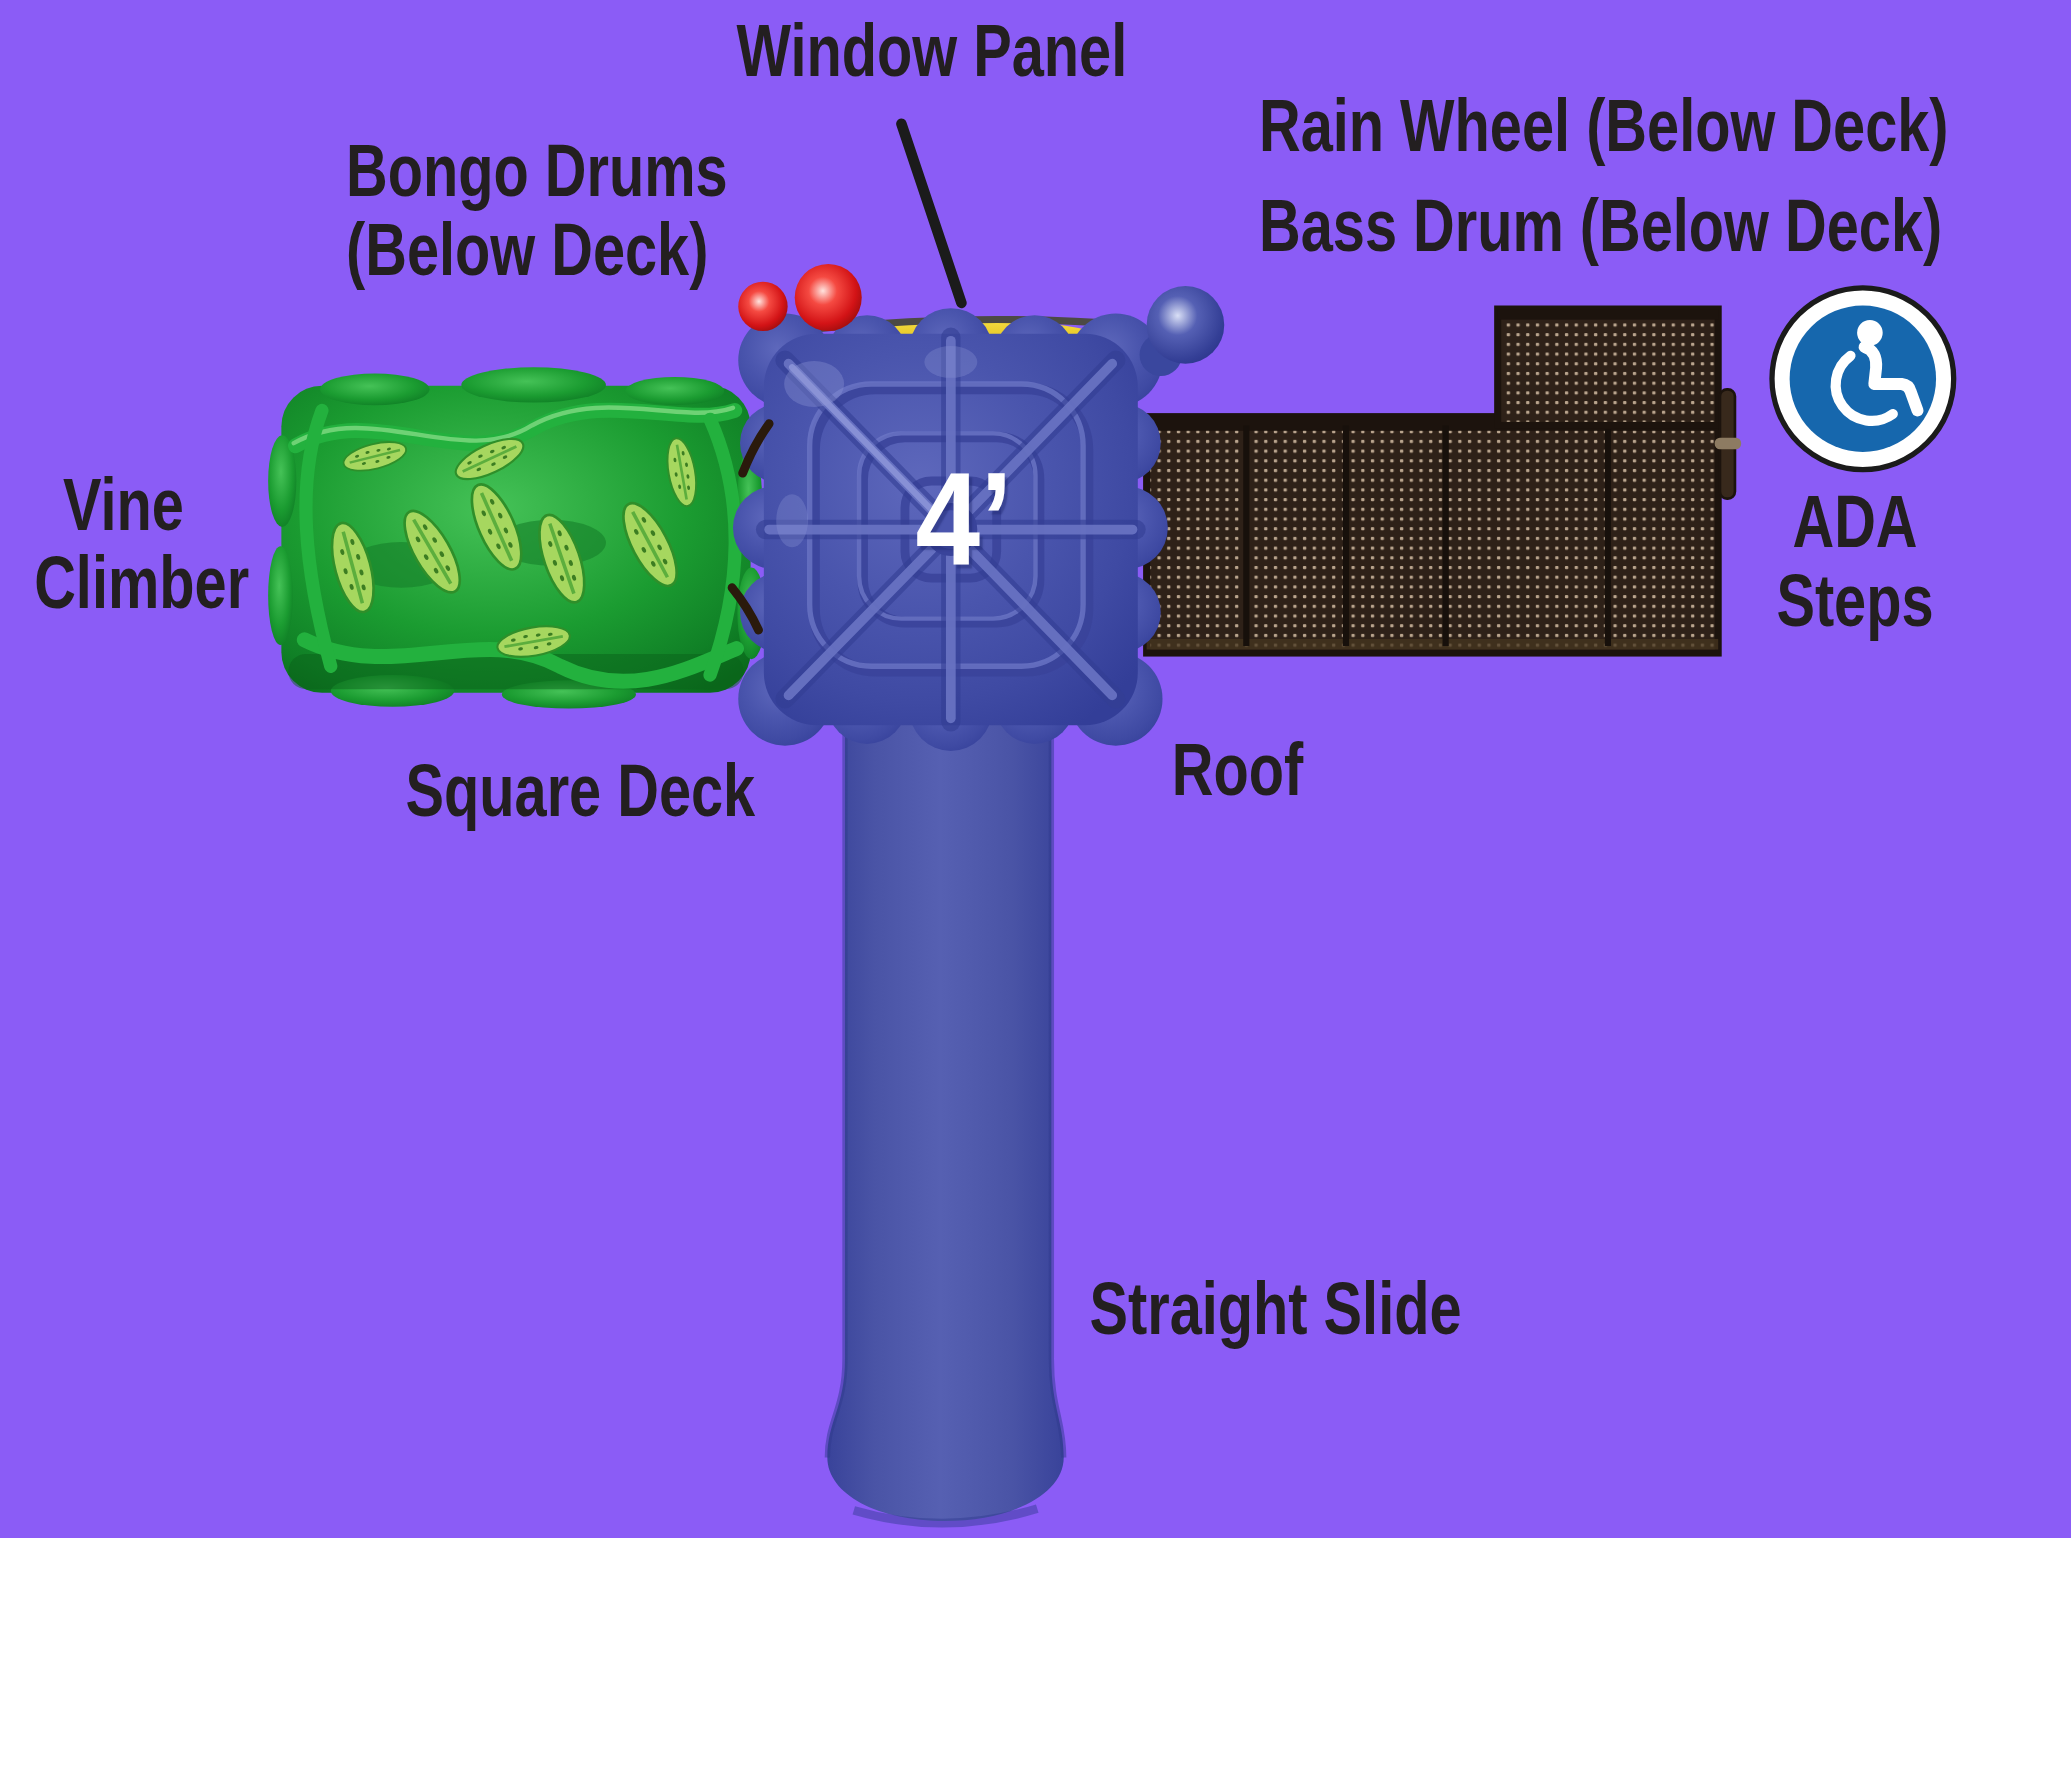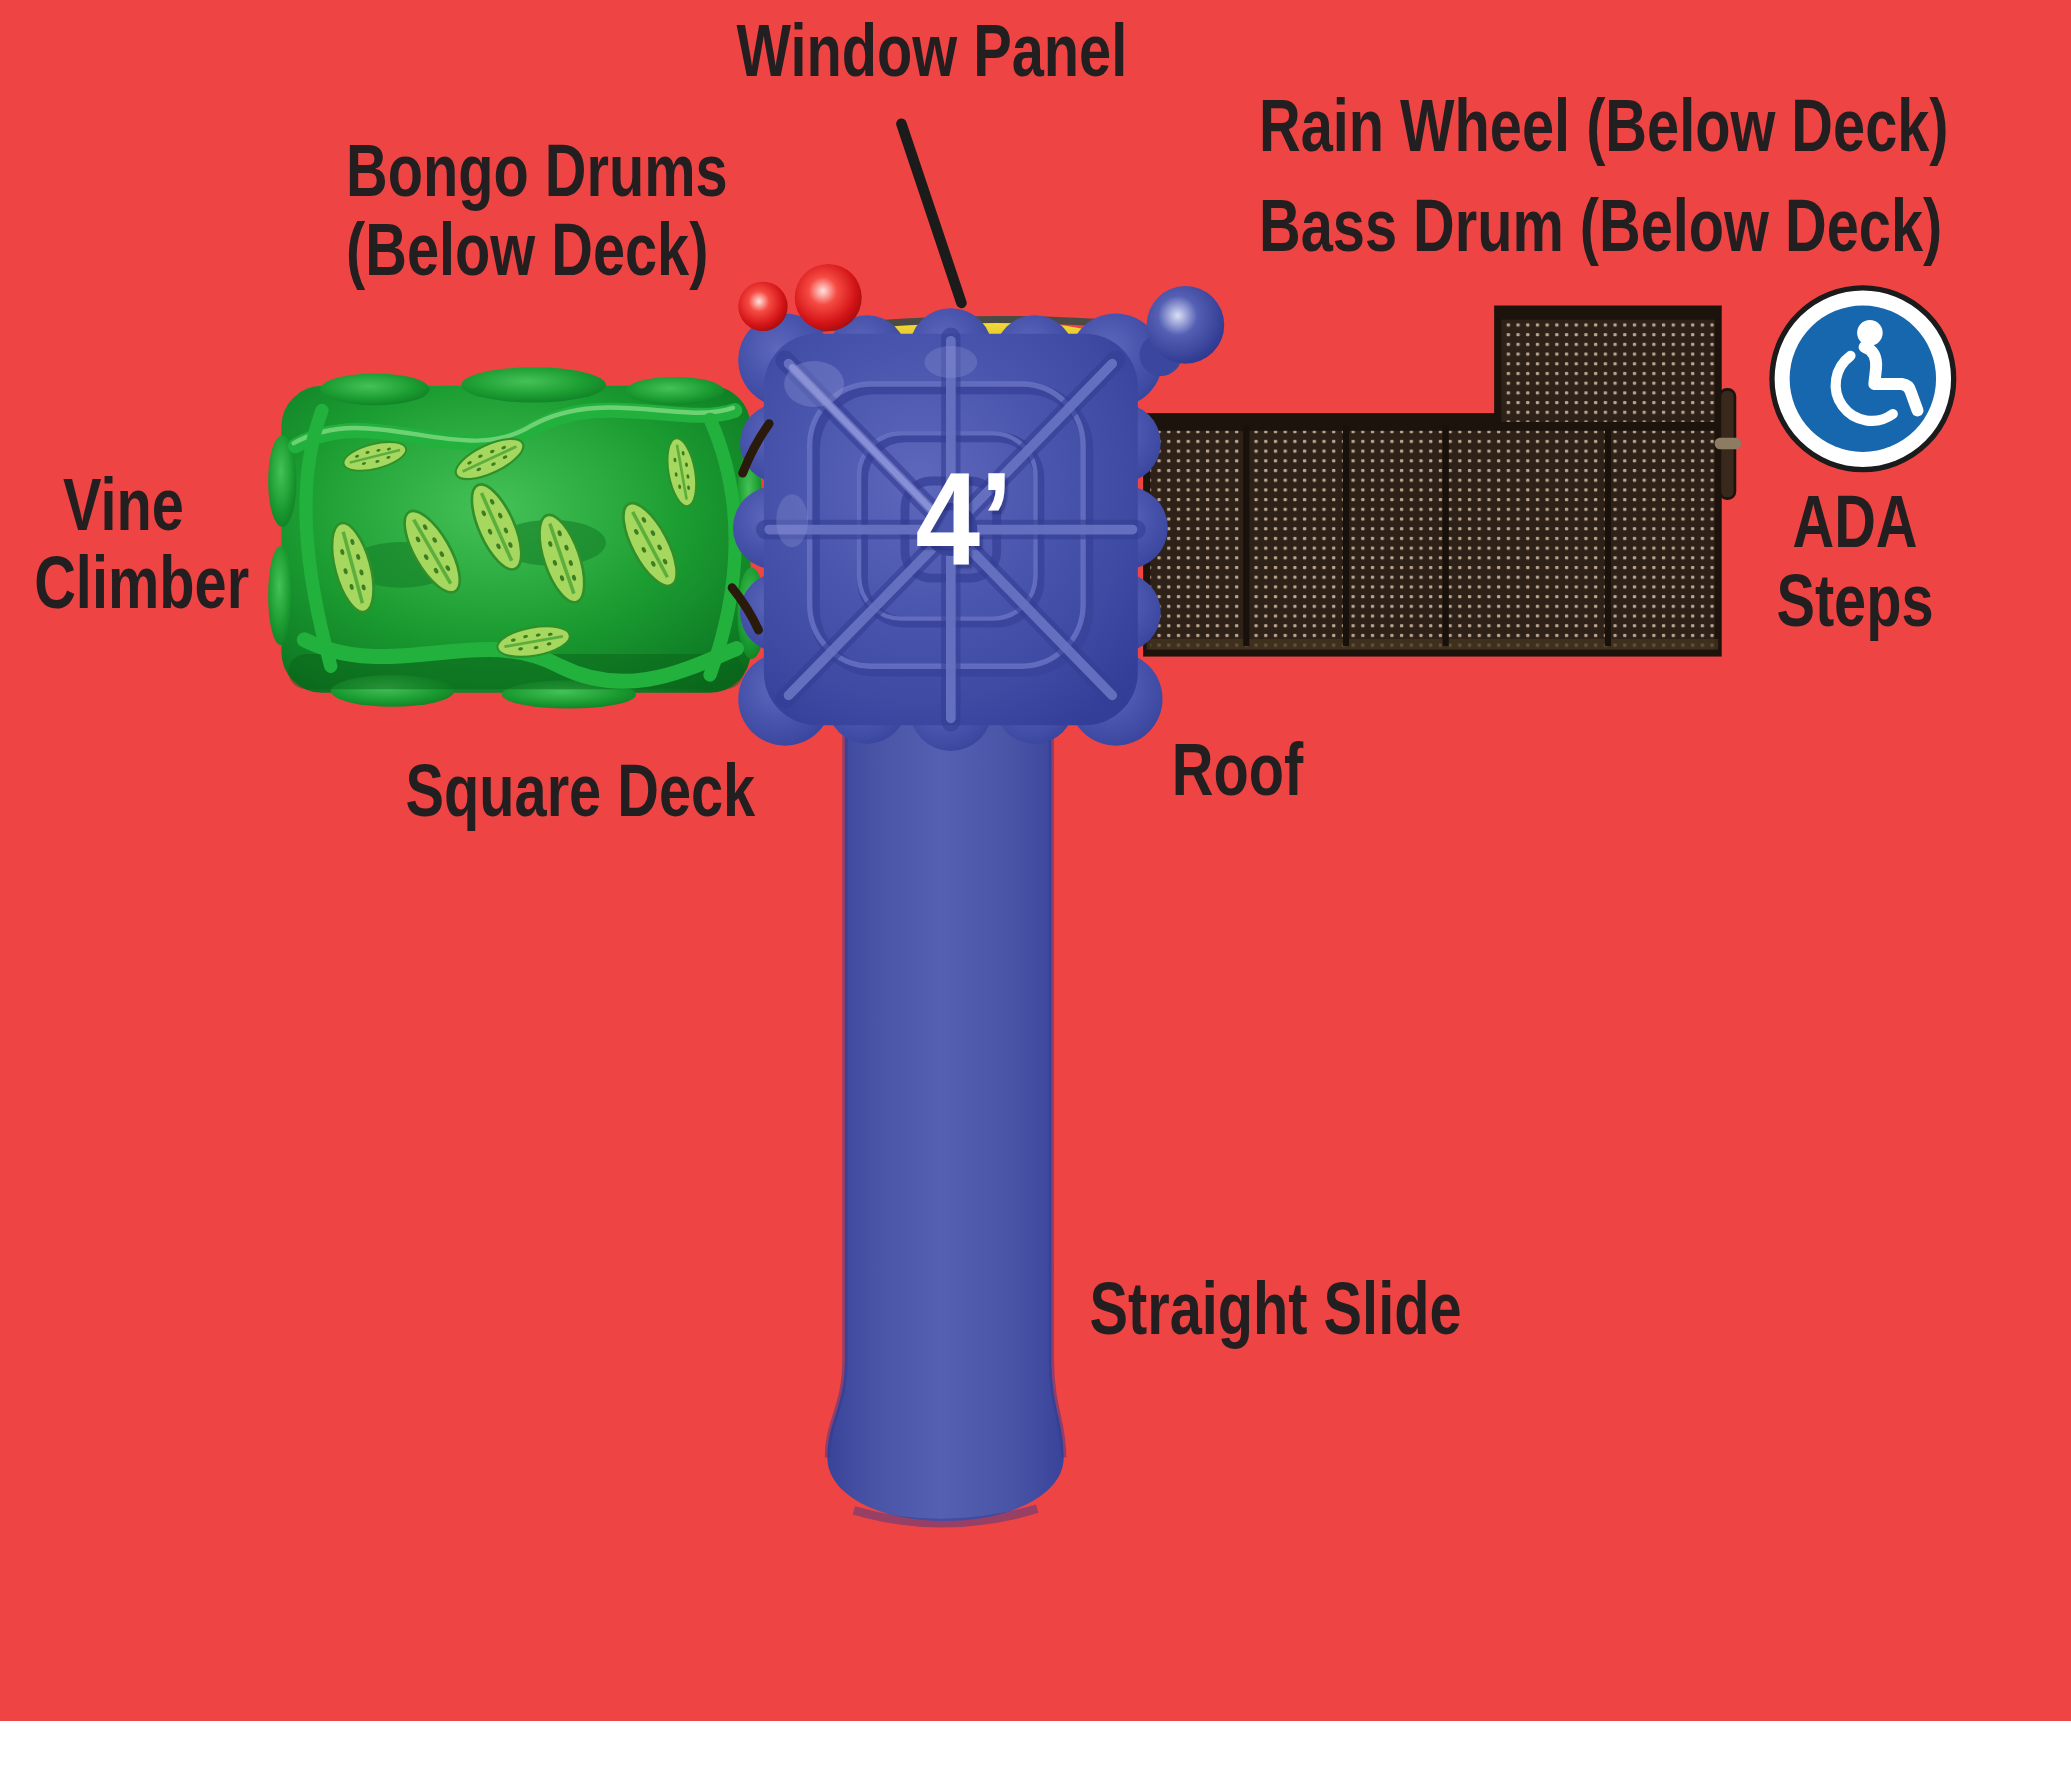--- a/index.html
+++ b/index.html
@@ -1,19 +1,19 @@
 <!DOCTYPE html>
 <html style="font-size:14px"><head>
 <meta charset="utf-8">
 <style>
   html,body{margin:0;padding:0;background:#ffffff;}
   #stage{
     position:relative;
-    width:2071px;height:1721px;
-    background:#ef4444;
+    width:2071px;height:1538px;
+    background:#8b5cf6;
     overflow:hidden;
     font-family:"Liberation Sans",sans-serif;
   }
   #scene{position:absolute;left:0;top:0;}
   .lbl{
     position:absolute;
     font-weight:bold;
     font-size:74px;
     line-height:79px;
     color:#231f20;

